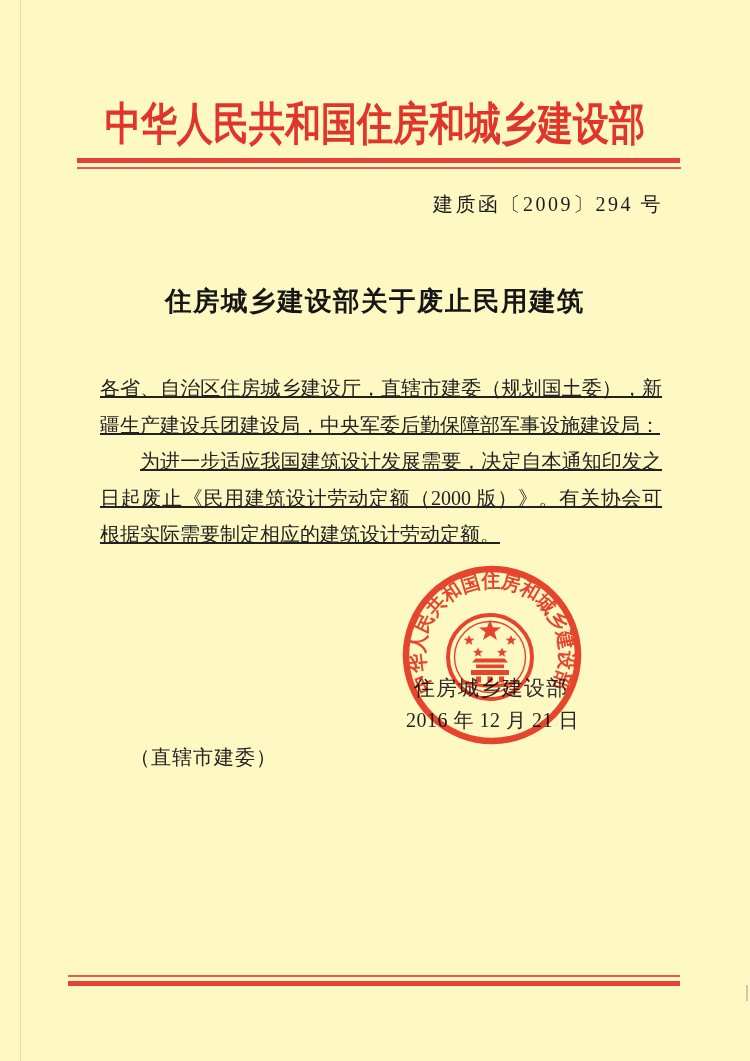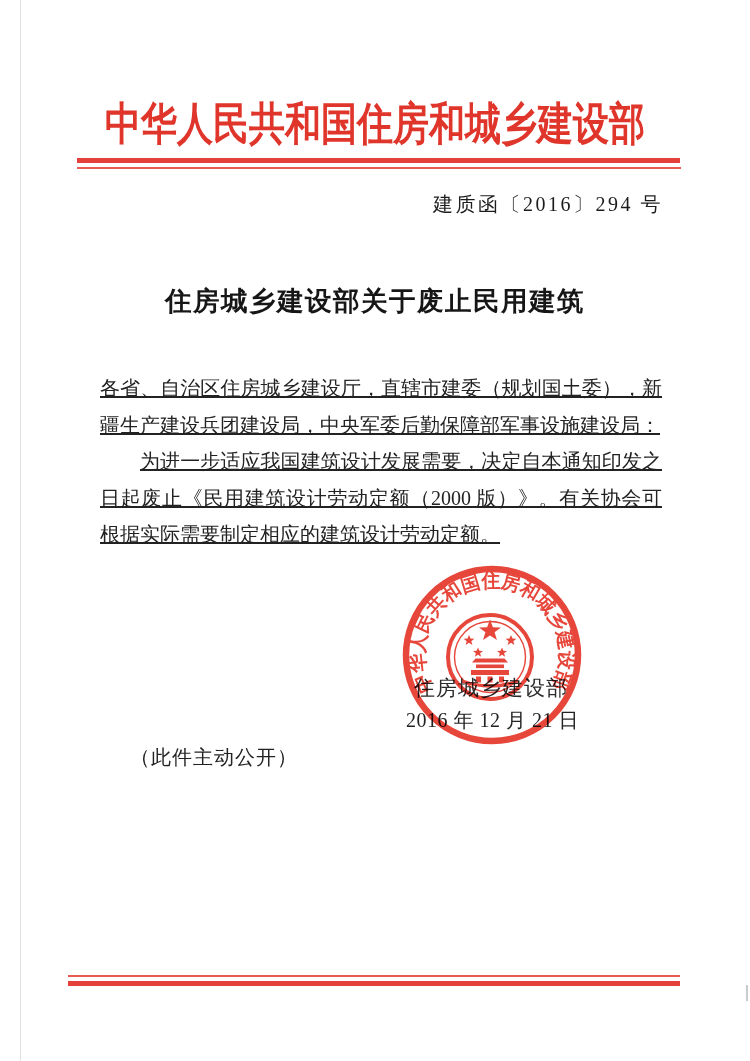--- a/index.html
+++ b/index.html
@@ -1,20 +1,20 @@
 <!DOCTYPE html>
 <html><head>
 <meta charset="utf-8">
 <style>
   html,body { margin:0; padding:0; background:#e9e9e7; }
   .page {
     position:relative;
     width:750px; height:1061px;
     margin:0 auto;
-    background:#ffffff;
+    background:#fef9c3;
     overflow:hidden;
     font-family:"Liberation Serif","DejaVu Serif",serif;
     color:#1f1f1f;
   }
   .scan-edge-left {
     position:absolute; left:20px; top:0; width:1px; height:1061px;
     background:rgba(150,150,150,0.28);
   }
   .scan-tick-right {
     position:absolute; right:2px; top:985px; width:2px; height:16px;
@@ -82,21 +82,21 @@
 <div class="page">
 
   <div class="scan-edge-left"></div>
   <div class="scan-tick-right"></div>
 
   <div class="org-name" style="color:#e0352a;">中华人民共和国住房和城乡建设部</div>
 
   <div class="rule rule-top-thick" style="background:#e6403a;"></div>
   <div class="rule rule-top-thin" style="background:#ea5a55;"></div>
 
-  <div class="doc-number">建质函〔2016〕294 号</div>
+  <div class="doc-number">建质函〔2009〕294 号</div>
 
   <div class="doc-title">
     <div>住房城乡建设部关于废止民用建筑</div>
   </div>
 
   <div class="body-text">
     <p>各省、自治区住房城乡建设厅，直辖市建委（规划国土委），新疆生产建设兵团建设局，中央军委后勤保障部军事设施建设局：</p>
     <p class="indent">为进一步适应我国建筑设计发展需要，决定自本通知印发之日起废止《民用建筑设计劳动定额（2000 版）》。有关协会可根据实际需要制定相应的建筑设计劳动定额。</p>
   </div>
 
@@ -129,18 +129,18 @@
       <rect x="84" y="109.5" width="28" height="3.6"></rect>
       <path d="M79,115 L117,115 L117,120 L79,120 Z"></path>
       <rect x="84" y="121.5" width="5" height="6"></rect>
       <rect x="95.5" y="121.5" width="5" height="6"></rect>
       <rect x="107" y="121.5" width="5" height="6"></rect>
 
       <path d="M70,126 Q98,136 126,126" fill="none" stroke="#e5382c" stroke-width="3.4"></path>
     </g>
   </svg>
 
-  <div class="footer-note">（此件主动公开）</div>
+  <div class="footer-note">（直辖市建委）</div>
 
   <div class="rule rule-bot-thin" style="background:#ea5a55;"></div>
   <div class="rule rule-bot-thick" style="background:#e6403a;"></div>
 
 </div>
 
 </body></html>

